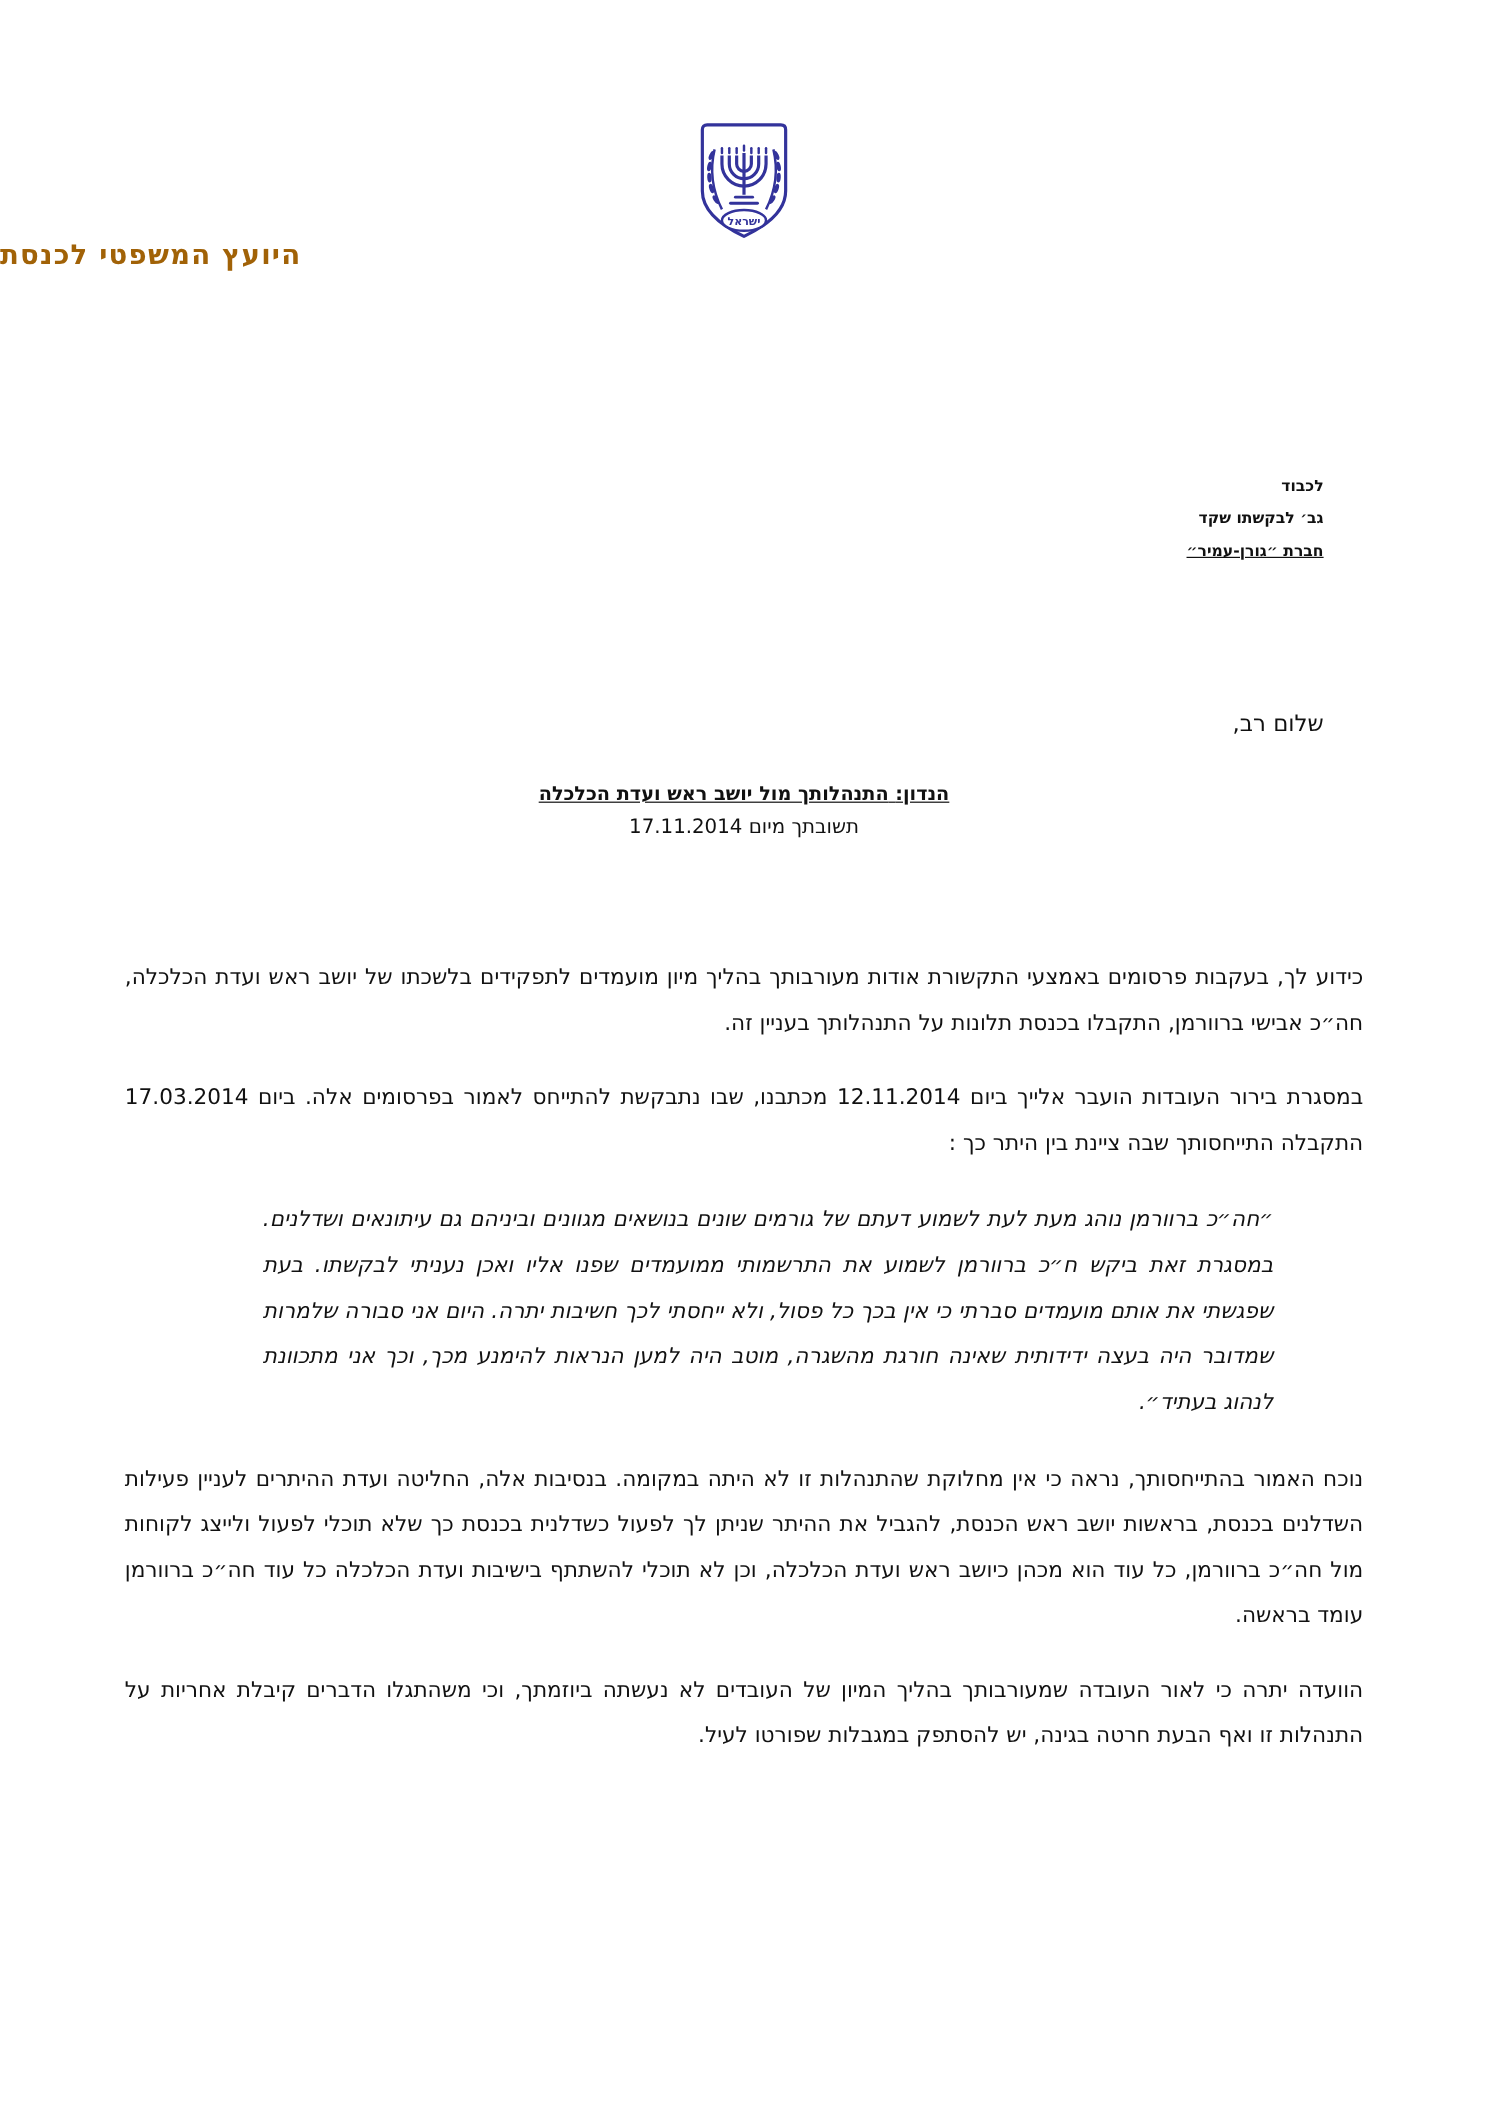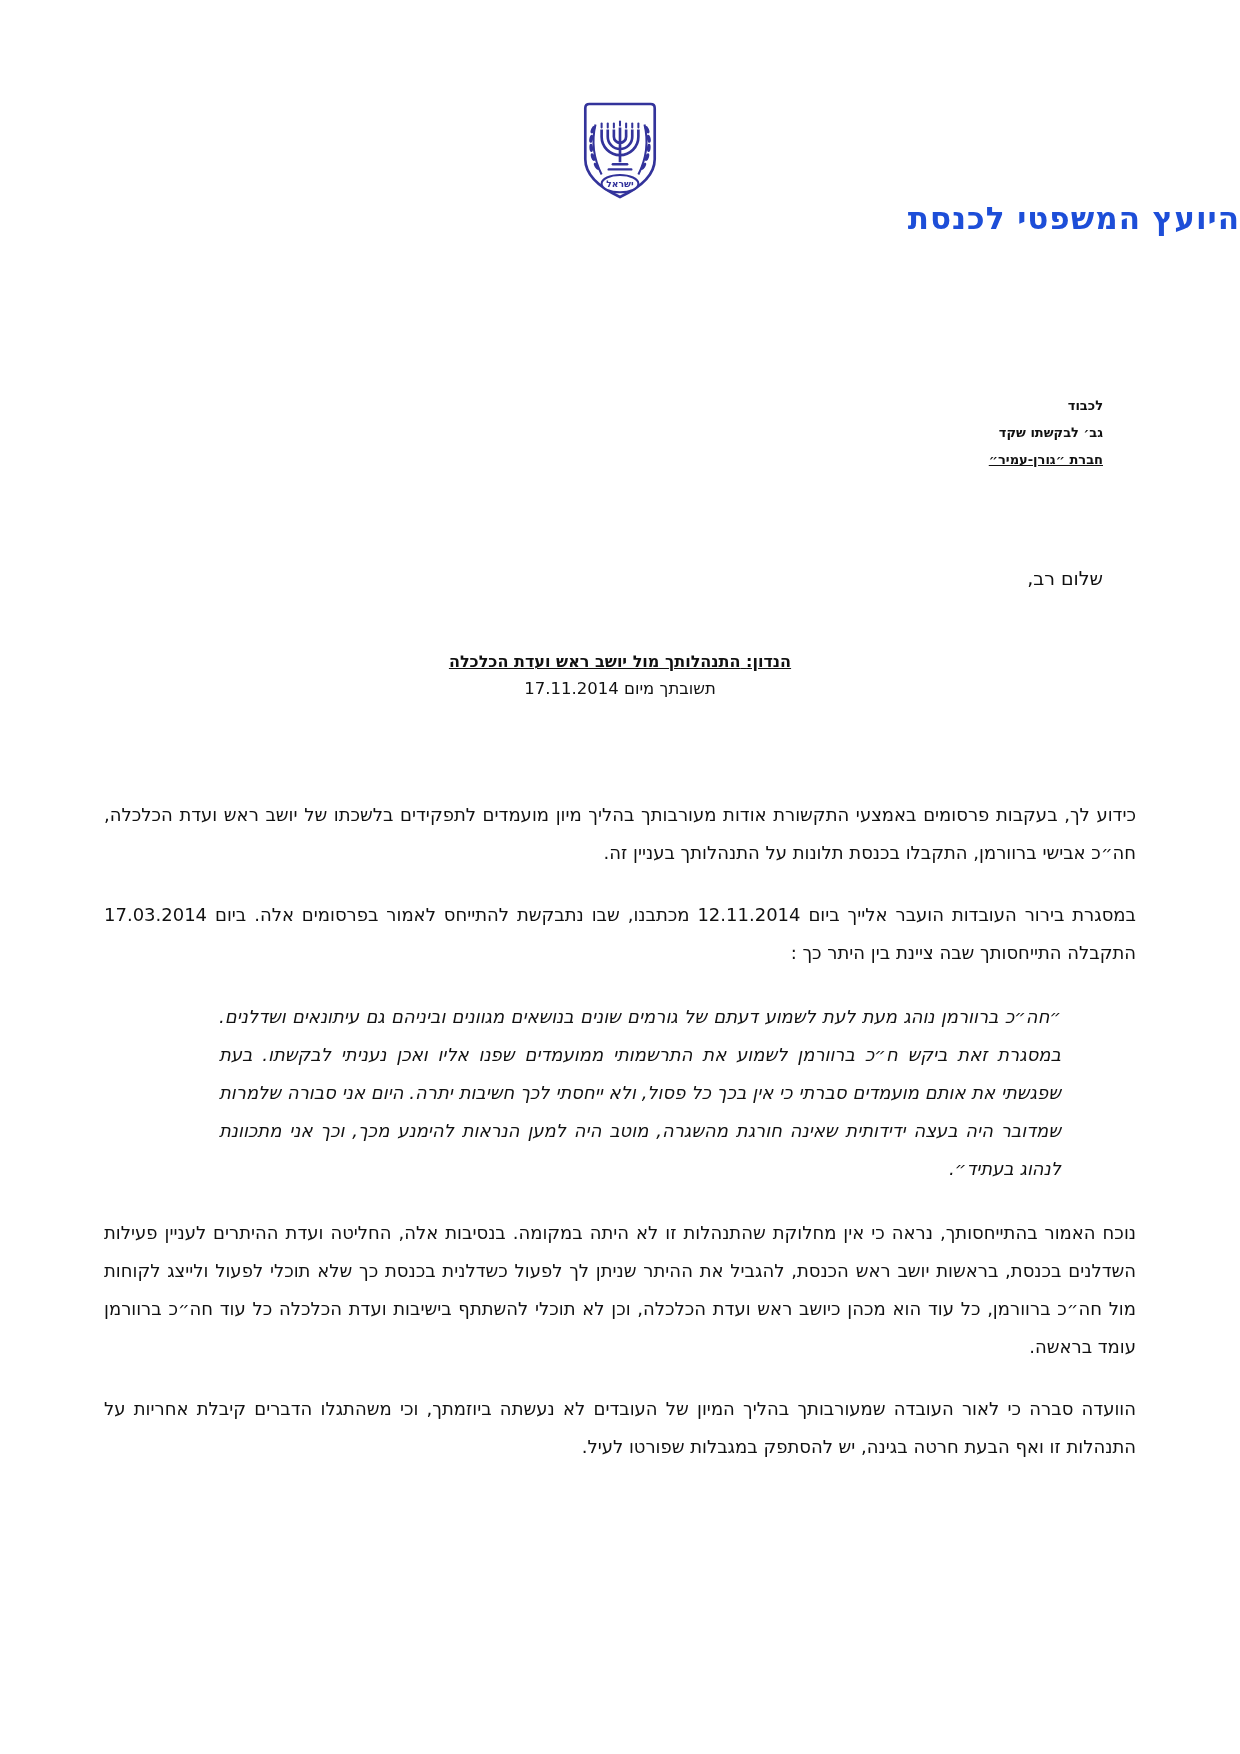--- a/index.html
+++ b/index.html
@@ -18,24 +18,24 @@
     position:absolute;
     top:102px;
     left:50%;
     transform:translateX(-50%);
   }
   .org-title{
     position:absolute;
     top:200px;
     left:0;
     width:100%;
-    text-align:right;
-    color:#1d4ed8;
+    text-align:left;
+    color:#a16207;
     font-weight:bold;
-    font-size:31px;
+    font-size:23px;
     letter-spacing:1px;
   }
   .ref-block{
     position:absolute;
     top:242px;
     left:128px;
     direction:rtl;
     text-align:left;
   }
   .ref-line{font-size:13px; line-height:18px;}
@@ -47,21 +47,21 @@
     top:392px;
     right:137px;
     text-align:right;
     font-size:13px;
     line-height:27px;
     font-weight:bold;
   }
   .recipient .company{text-decoration:underline;}
   .greeting{
     position:absolute;
-    top:567px;
+    top:592px;
     right:137px;
     font-size:19px;
   }
   
   .subject-block{
     position:absolute;
     top:652px;
     left:0;
     width:100%;
     text-align:center;
@@ -165,16 +165,16 @@
     <div class="subject-refs">
       <div>תשובתך מיום 17.11.2014</div>
     </div>
   </div>
 
   <div class="body-text">
     <p>כידוע לך, בעקבות פרסומים באמצעי התקשורת אודות מעורבותך בהליך מיון מועמדים לתפקידים בלשכתו של יושב ראש ועדת הכלכלה, חה״כ אבישי ברוורמן, התקבלו בכנסת תלונות על התנהלותך בעניין זה.</p>
     <p>במסגרת בירור העובדות הועבר אלייך ביום 12.11.2014 מכתבנו, שבו נתבקשת להתייחס לאמור בפרסומים אלה. ביום 17.03.2014 התקבלה התייחסותך שבה ציינת בין היתר כך :</p>
     <p class="quote">״חה״כ ברוורמן נוהג מעת לעת לשמוע דעתם של גורמים שונים בנושאים מגוונים וביניהם גם עיתונאים ושדלנים. במסגרת זאת ביקש ח״כ ברוורמן לשמוע את התרשמותי ממועמדים שפנו אליו ואכן נעניתי לבקשתו. בעת שפגשתי את אותם מועמדים סברתי כי אין בכך כל פסול, ולא ייחסתי לכך חשיבות יתרה. היום אני סבורה שלמרות שמדובר היה בעצה ידידותית שאינה חורגת מהשגרה, מוטב היה למען הנראות להימנע מכך, וכך אני מתכוונת לנהוג בעתיד״.</p>
     <p>נוכח האמור בהתייחסותך, נראה כי אין מחלוקת שהתנהלות זו לא היתה במקומה. בנסיבות אלה, החליטה ועדת ההיתרים לעניין פעילות השדלנים בכנסת, בראשות יושב ראש הכנסת, להגביל את ההיתר שניתן לך לפעול כשדלנית בכנסת כך שלא תוכלי לפעול ולייצג לקוחות מול חה״כ ברוורמן, כל עוד הוא מכהן כיושב ראש ועדת הכלכלה, וכן לא תוכלי להשתתף בישיבות ועדת הכלכלה כל עוד חה״כ ברוורמן עומד בראשה.</p>
-    <p>הוועדה סברה כי לאור העובדה שמעורבותך בהליך המיון של העובדים לא נעשתה ביוזמתך, וכי משהתגלו הדברים קיבלת אחריות על התנהלות זו ואף הבעת חרטה בגינה, יש להסתפק במגבלות שפורטו לעיל.</p>
+    <p>הוועדה יתרה כי לאור העובדה שמעורבותך בהליך המיון של העובדים לא נעשתה ביוזמתך, וכי משהתגלו הדברים קיבלת אחריות על התנהלות זו ואף הבעת חרטה בגינה, יש להסתפק במגבלות שפורטו לעיל.</p>
   </div>
 
 </div>
 
 </body></html>

